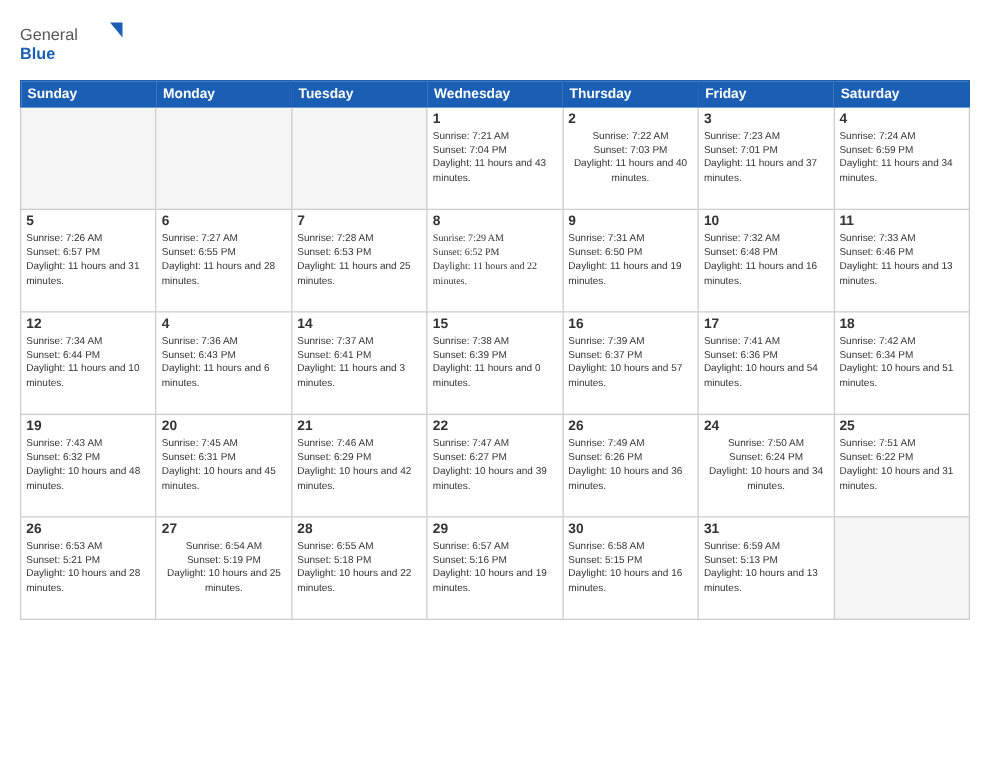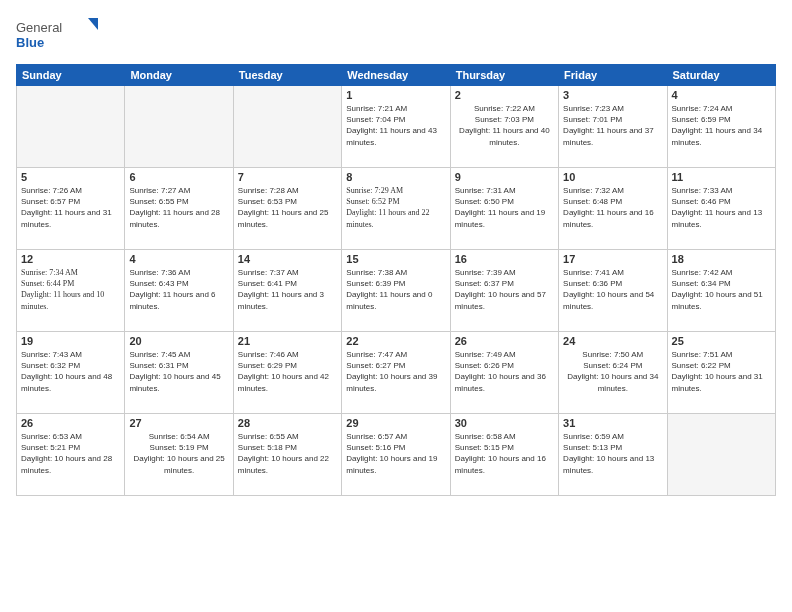--- a/index.html
+++ b/index.html
@@ -180,21 +180,21 @@
           <td>
             <span class="day-num">11</span>
             <div class="day-info" style="white-space: pre-line;">Sunrise: 7:33 AM
 Sunset: 6:46 PM
 Daylight: 11 hours and 13 minutes.</div>
           </td>
         </tr>
         <tr>
           <td>
             <span class="day-num">12</span>
-            <div class="day-info" style="white-space: pre-line; font-family: Liberation Serif, serif;">Sunrise: 7:34 AM
+            <div class="day-info" style="white-space: pre-line;">Sunrise: 7:34 AM
 Sunset: 6:44 PM
 Daylight: 11 hours and 10 minutes.</div>
           </td>
           <td>
             <span class="day-num">4</span>
             <div class="day-info" style="white-space: pre-line;">Sunrise: 7:36 AM
 Sunset: 6:43 PM
 Daylight: 11 hours and 6 minutes.</div>
           </td>
           <td>

